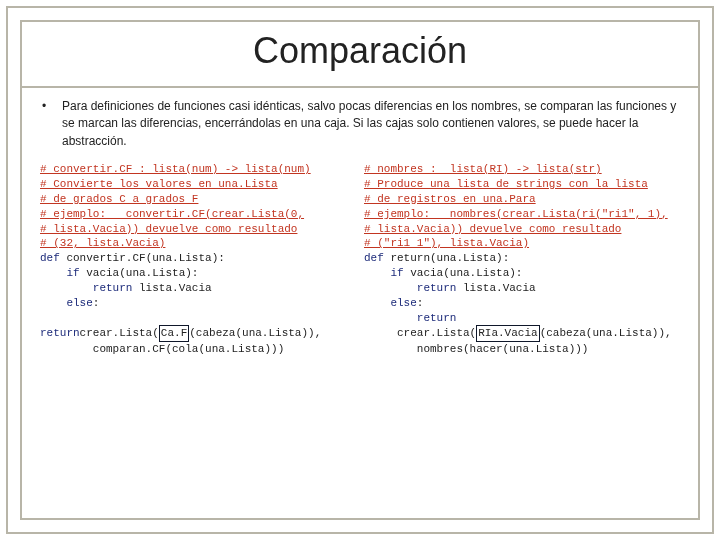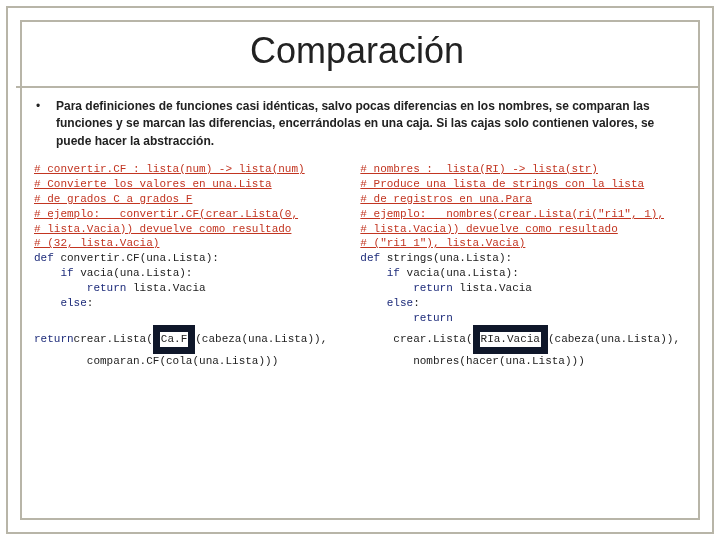--- a/index.html
+++ b/index.html
@@ -12,21 +12,21 @@
   }
   .outer-frame {
     position: absolute;
     top: 6px; left: 6px; right: 6px; bottom: 6px;
     border: 2px solid #b8b5a8;
   }
   .inner-frame {
     position: absolute;
     top: 12px; left: 12px; right: 12px; bottom: 12px;
     border: 2px solid #b8b5a8;
-    padding: 8px 18px 12px 12px;
+    padding: 8px 18px 12px 18px;
   }
   .title-block {
     text-align: center;
     margin-top: 0;
     margin-bottom: 14px;
   }
   h1 {
     font-family: Arial, Helvetica, sans-serif;
     font-weight: 400;
     font-size: 36px;
@@ -42,35 +42,35 @@
     font-size: 12px;
     line-height: 1.45;
     color: #222;
   }
   .bullet {
     width: 22px;
     flex: 0 0 22px;
     text-align: left;
     padding-left: 2px;
   }
-  .bodytext { flex: 1; font-weight: bold; }
+  .bodytext { flex: 1; }
   .code-cols {
     display: flex;
     gap: 8px;
     margin-top: 12px;
     font-family: "Courier New", monospace;
     font-size: 11px;
     line-height: 1.35;
     color: #222;
   }
   .col { flex: 1; white-space: pre; }
   .comment { color: #c23521; text-decoration: underline; }
   .kw { color: #1d2b7a; font-weight: normal; }
   .boxed {
-    border: 7px solid #0f172a;
+    border: 1px solid #0f172a;
     padding: 0 1px;
     display: inline-block;
   }
 </style>
 </head>
 <body>
 
 <div class="outer-frame">
   <div class="inner-frame">
 
@@ -100,21 +100,21 @@
 
 <span class="kw">return</span><span>crear.Lista(</span><span class="boxed">Ca.F</span><span>(cabeza(una.Lista)),</span>
 <span>        comparan.CF(cola(una.Lista)))</span></div>
 
       <div class="col"><span class="comment"># nombres :  lista(RI) -&gt; lista(str)</span>
 <span class="comment"># Produce una lista de strings con la lista</span>
 <span class="comment"># de registros en una.Para</span>
 <span class="comment"># ejemplo:   nombres(crear.Lista(ri("ri1", 1),</span>
 <span class="comment"># lista.Vacia)) devuelve como resultado</span>
 <span class="comment"># ("ri1 1"), lista.Vacia)</span>
-<span class="kw">def</span><span> strings(una.Lista):</span>
+<span class="kw">def</span><span> return(una.Lista):</span>
     <span class="kw">if</span><span> vacia(una.Lista):</span>
         <span class="kw">return</span><span> lista.Vacia</span>
     <span class="kw">else</span><span>:</span>
         <span class="kw">return</span>
 <span>     crear.Lista(</span><span class="boxed">RIa.Vacia</span><span>(cabeza(una.Lista)),</span>
 <span>        nombres(hacer(una.Lista)))</span></div>
 
     </div>
 
   </div>

